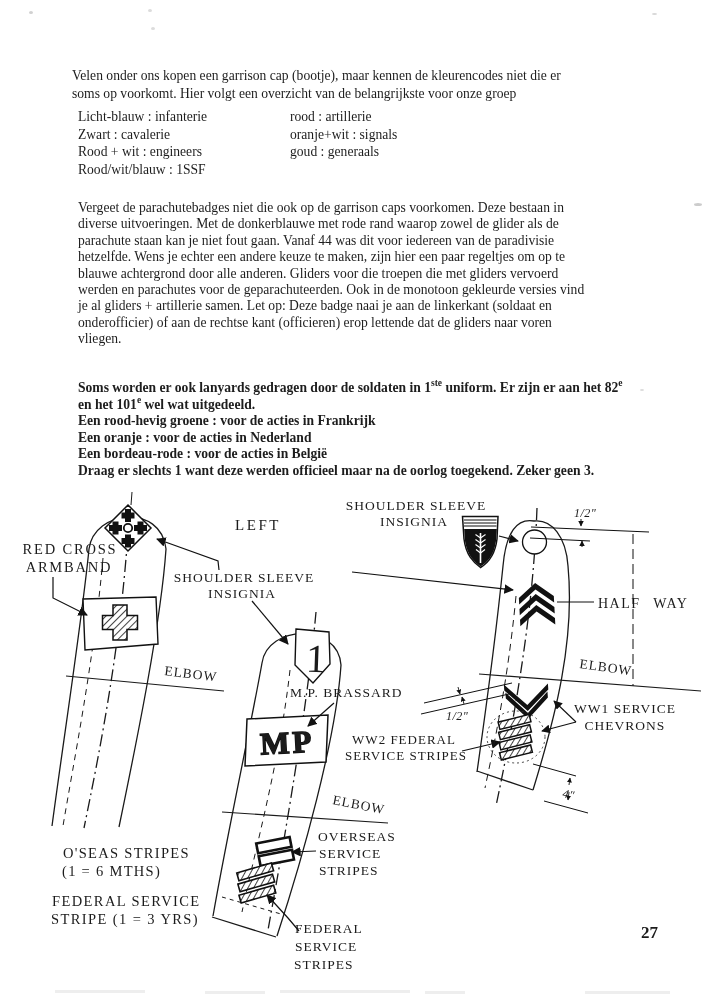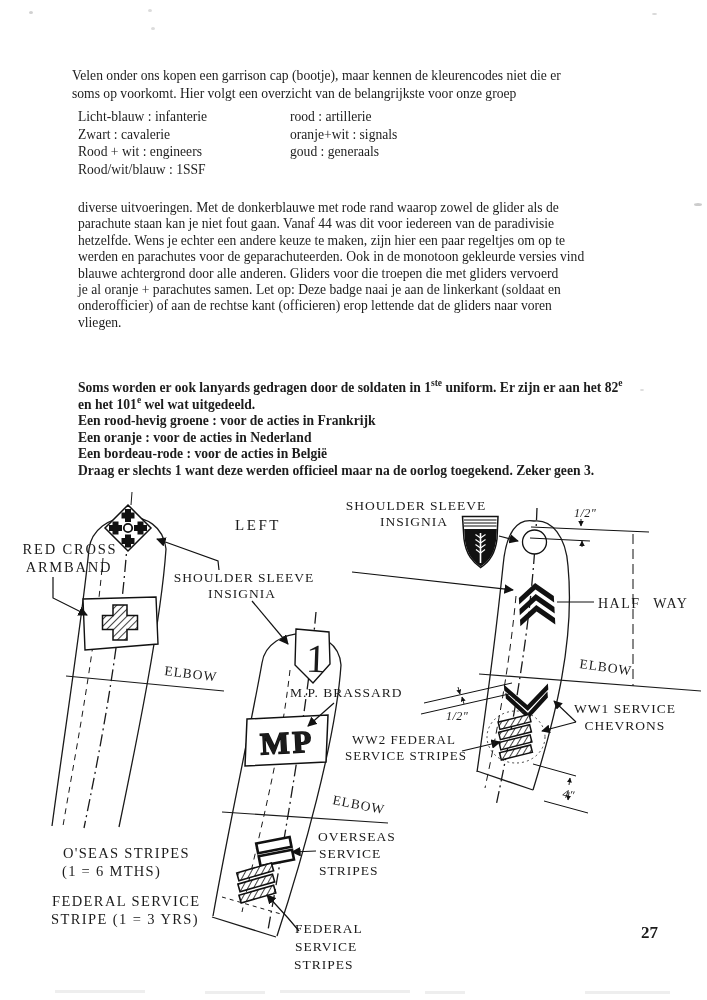--- a/index.html
+++ b/index.html
@@ -31,26 +31,27 @@
 </div>
 
 <div id="colors">
   <div class="tline crow"><span class="lcol">Licht-blauw : infanterie</span><span>rood : artillerie</span></div>
   <div class="tline crow"><span class="lcol">Zwart : cavalerie</span><span>oranje+wit : signals</span></div>
   <div class="tline crow"><span class="lcol">Rood + wit : engineers</span><span>goud : generaals</span></div>
   <div class="tline crow"><span class="lcol">Rood/wit/blauw : 1SSF</span></div>
 </div>
 
 <div id="para2">
+  <div class="tline">Vergeet de parachutebadges niet die ook op de garrison caps voorkomen. Deze bestaan in</div>
   <div class="tline">diverse uitvoeringen. Met de donkerblauwe met rode rand waarop zowel de glider als de</div>
   <div class="tline">parachute staan kan je niet fout gaan. Vanaf 44 was dit voor iedereen van de paradivisie</div>
   <div class="tline">hetzelfde. Wens je echter een andere keuze te maken, zijn hier een paar regeltjes om op te</div>
+  <div class="tline">blauwe achtergrond door alle anderen. Gliders voor die troepen die met gliders vervoerd</div>
   <div class="tline">werden en parachutes voor de geparachuteerden. Ook in de monotoon gekleurde versies vind</div>
-  <div class="tline">blauwe achtergrond door alle anderen. Gliders voor die troepen die met gliders vervoerd</div>
-  <div class="tline">je al oranje + parachutes samen. Let op: Deze badge naai je aan de linkerkant (soldaat en</div>
+  <div class="tline">je al gliders + artillerie samen. Let op: Deze badge naai je aan de linkerkant (soldaat en</div>
   <div class="tline">onderofficier) of aan de rechtse kant (officieren) erop lettende dat de gliders naar voren</div>
   <div class="tline">vliegen.</div>
 </div>
 
 <div id="para3">
   <div class="tline"><span>Soms worden er ook lanyards gedragen door de soldaten in 1</span><sup>ste</sup><span> uniform. Er zijn er aan het 82</span><sup>e</sup></div>
   <div class="tline"><span>en het 101</span><sup>e</sup><span> wel wat uitgedeeld.</span></div>
   <div class="tline">Een rood-hevig groene : voor de acties in Frankrijk</div>
   <div class="tline">Een oranje : voor de acties in Nederland</div>
   <div class="tline">Een bordeau-rode : voor de acties in België</div>

